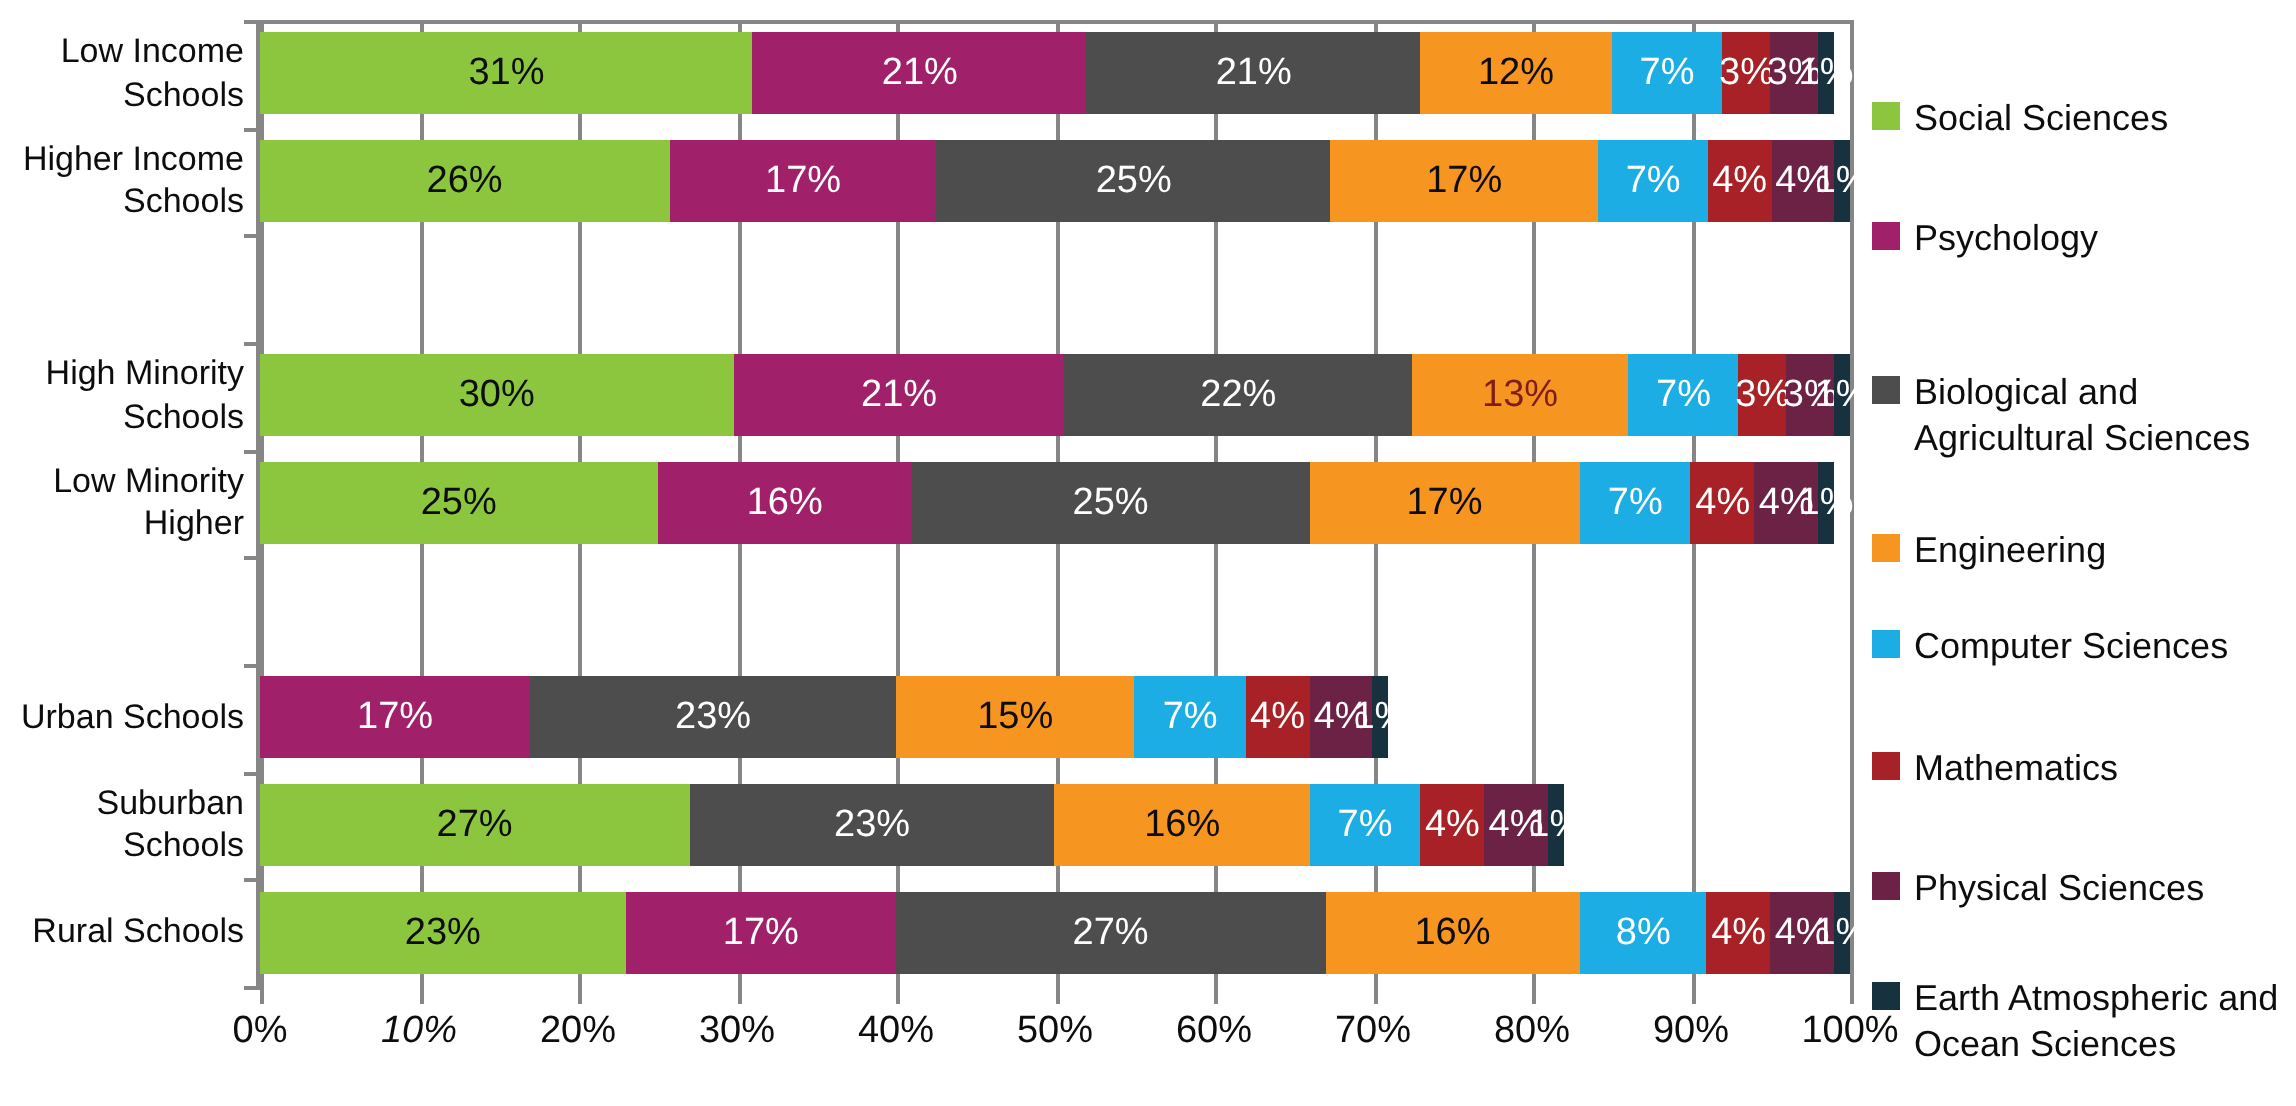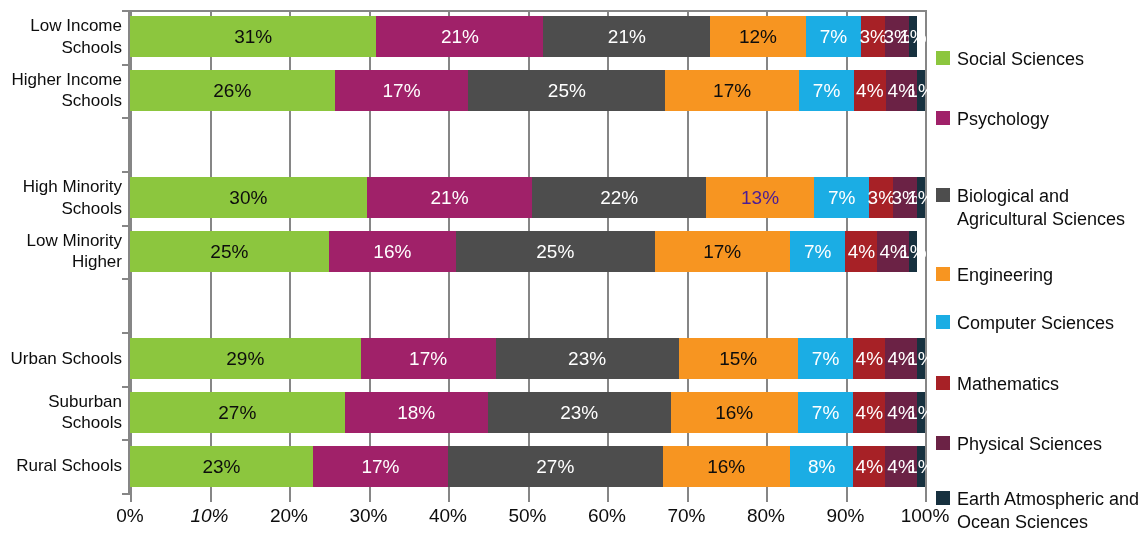--- a/index.html
+++ b/index.html
@@ -223,55 +223,53 @@
             <div class="seg" style="width: 31.8px; background: rgb(167, 33, 38); color: rgb(255, 255, 255);">4%</div>
             <div class="seg" style="width: 31.8px; background: rgb(107, 34, 69); color: rgb(255, 255, 255);">4%</div>
             <div class="seg" style="width: 7.95px; background: rgb(23, 49, 63); color: rgb(255, 255, 255);">1%</div>
           </div>
         </div>
         <div class="cat-row" style="top: 167.333px; height: 41px;">
           <div class="bar">
             <div class="seg" style="width: 238.5px; background: rgb(140, 198, 62); color: rgb(13, 13, 13);">30%</div>
             <div class="seg" style="width: 166.95px; background: rgb(160, 33, 105); color: rgb(255, 255, 255);">21%</div>
             <div class="seg" style="width: 174.9px; background: rgb(77, 77, 77); color: rgb(255, 255, 255);">22%</div>
-            <div class="seg" style="width: 109px; background: rgb(247, 149, 33); color: #4c1d95;">13%</div>
+            <div class="seg" style="width: 109px; background: rgb(247, 149, 33); color: #7f1d1d;">13%</div>
             <div class="seg" style="width: 55.65px; background: rgb(27, 173, 228); color: rgb(255, 255, 255);">7%</div>
             <div class="seg" style="width: 23.85px; background: rgb(167, 33, 38); color: rgb(255, 255, 255);">3%</div>
             <div class="seg" style="width: 23.85px; background: rgb(107, 34, 69); color: rgb(255, 255, 255);">3%</div>
             <div class="seg" style="width: 7.95px; background: rgb(23, 49, 63); color: rgb(255, 255, 255);">1%</div>
           </div>
         </div>
         <div class="cat-row" style="top: 221px; height: 41px;">
           <div class="bar">
             <div class="seg" style="width: 198.75px; background: rgb(140, 198, 62); color: rgb(13, 13, 13);">25%</div>
             <div class="seg" style="width: 127.2px; background: rgb(160, 33, 105); color: rgb(255, 255, 255);">16%</div>
             <div class="seg" style="width: 198.75px; background: rgb(77, 77, 77); color: rgb(255, 255, 255);">25%</div>
             <div class="seg" style="width: 135.15px; background: rgb(247, 149, 33); color: rgb(13, 13, 13);">17%</div>
             <div class="seg" style="width: 55.65px; background: rgb(27, 173, 228); color: rgb(255, 255, 255);">7%</div>
             <div class="seg" style="width: 31.8px; background: rgb(167, 33, 38); color: rgb(255, 255, 255);">4%</div>
             <div class="seg" style="width: 31.8px; background: rgb(107, 34, 69); color: rgb(255, 255, 255);">4%</div>
             <div class="seg" style="width: 7.95px; background: rgb(23, 49, 63); color: rgb(255, 255, 255);">1%</div>
           </div>
         </div>
         <div class="cat-row" style="top: 328.333px; height: 41px;">
           <div class="bar">
-            <div class="seg" style="width: 230.55px; background: rgb(140, 198, 62); color: rgb(13, 13, 13);">29%</div>
             <div class="seg" style="width: 135.15px; background: rgb(160, 33, 105); color: rgb(255, 255, 255);">17%</div>
             <div class="seg" style="width: 182.85px; background: rgb(77, 77, 77); color: rgb(255, 255, 255);">23%</div>
             <div class="seg" style="width: 119.25px; background: rgb(247, 149, 33); color: rgb(13, 13, 13);">15%</div>
             <div class="seg" style="width: 55.65px; background: rgb(27, 173, 228); color: rgb(255, 255, 255);">7%</div>
             <div class="seg" style="width: 31.8px; background: rgb(167, 33, 38); color: rgb(255, 255, 255);">4%</div>
             <div class="seg" style="width: 31.8px; background: rgb(107, 34, 69); color: rgb(255, 255, 255);">4%</div>
             <div class="seg" style="width: 7.95px; background: rgb(23, 49, 63); color: rgb(255, 255, 255);">1%</div>
           </div>
         </div>
         <div class="cat-row" style="top: 382px; height: 41px;">
           <div class="bar">
             <div class="seg" style="width: 214.65px; background: rgb(140, 198, 62); color: rgb(13, 13, 13);">27%</div>
-            <div class="seg" style="width: 143.1px; background: rgb(160, 33, 105); color: rgb(255, 255, 255);">18%</div>
             <div class="seg" style="width: 182.85px; background: rgb(77, 77, 77); color: rgb(255, 255, 255);">23%</div>
             <div class="seg" style="width: 127.2px; background: rgb(247, 149, 33); color: rgb(13, 13, 13);">16%</div>
             <div class="seg" style="width: 55.65px; background: rgb(27, 173, 228); color: rgb(255, 255, 255);">7%</div>
             <div class="seg" style="width: 31.8px; background: rgb(167, 33, 38); color: rgb(255, 255, 255);">4%</div>
             <div class="seg" style="width: 31.8px; background: rgb(107, 34, 69); color: rgb(255, 255, 255);">4%</div>
             <div class="seg" style="width: 7.95px; background: rgb(23, 49, 63); color: rgb(255, 255, 255);">1%</div>
           </div>
         </div>
         <div class="cat-row" style="top: 435.667px; height: 41px;">
           <div class="bar">

